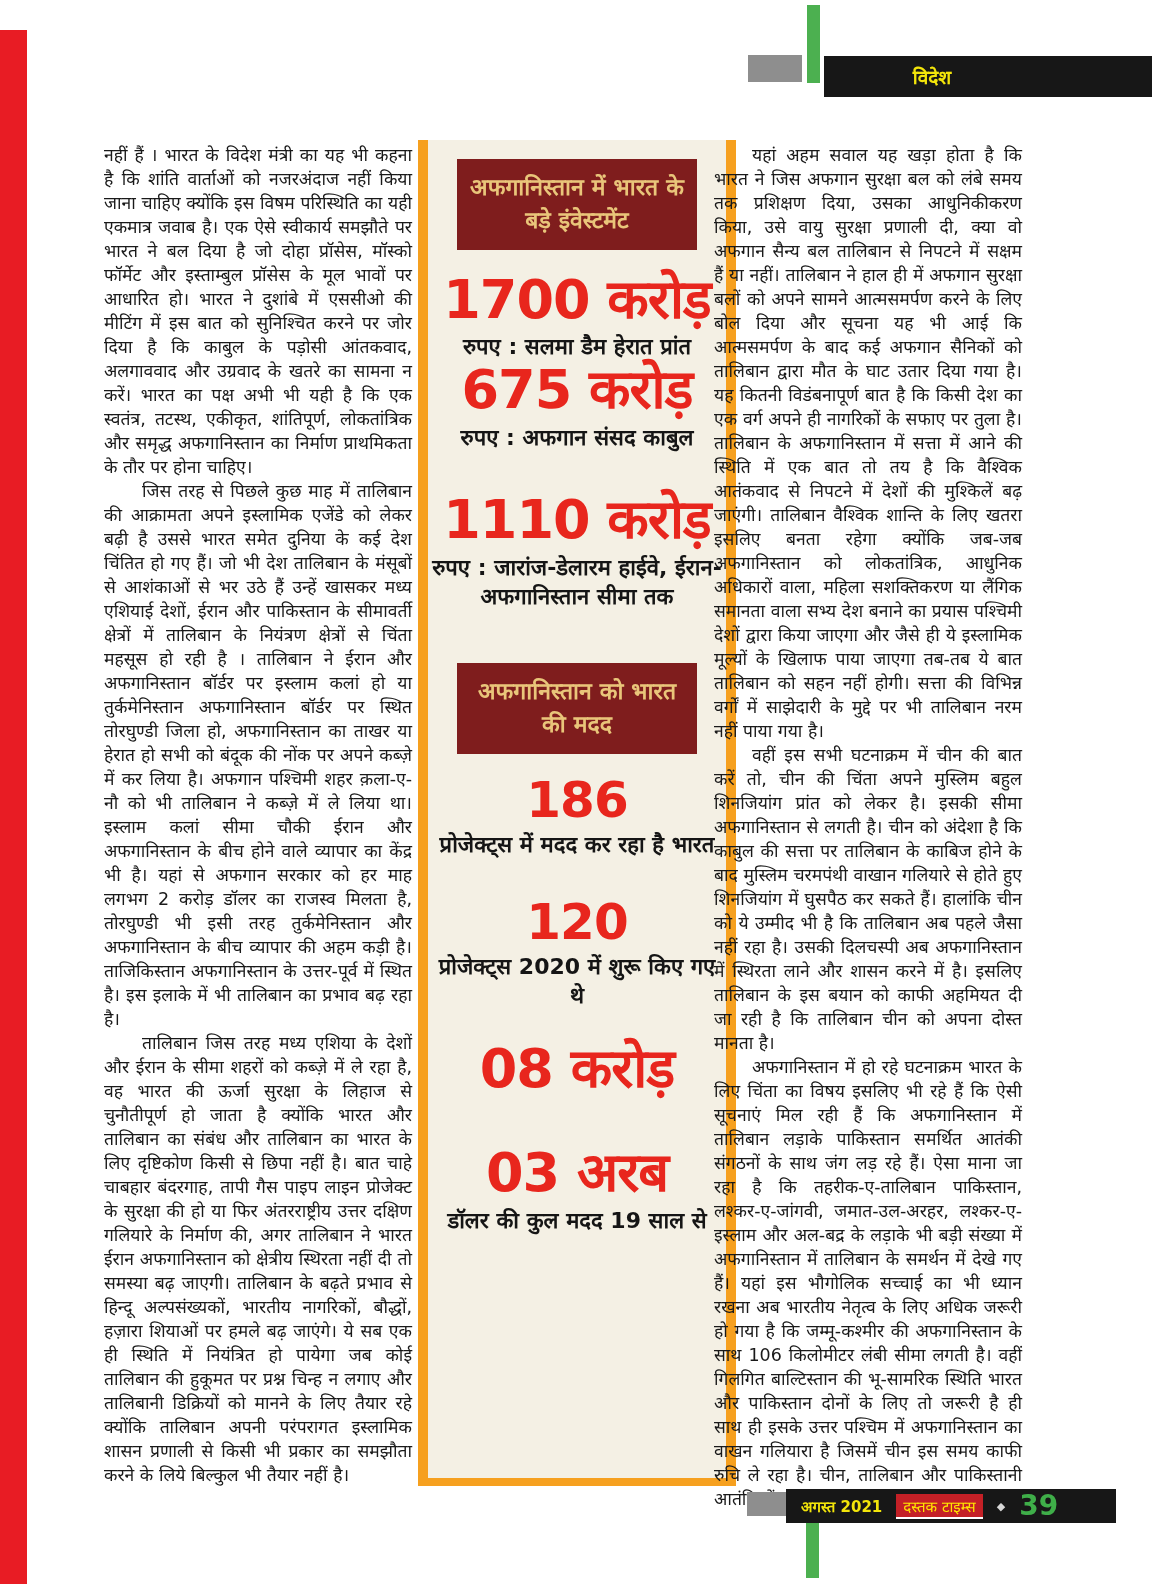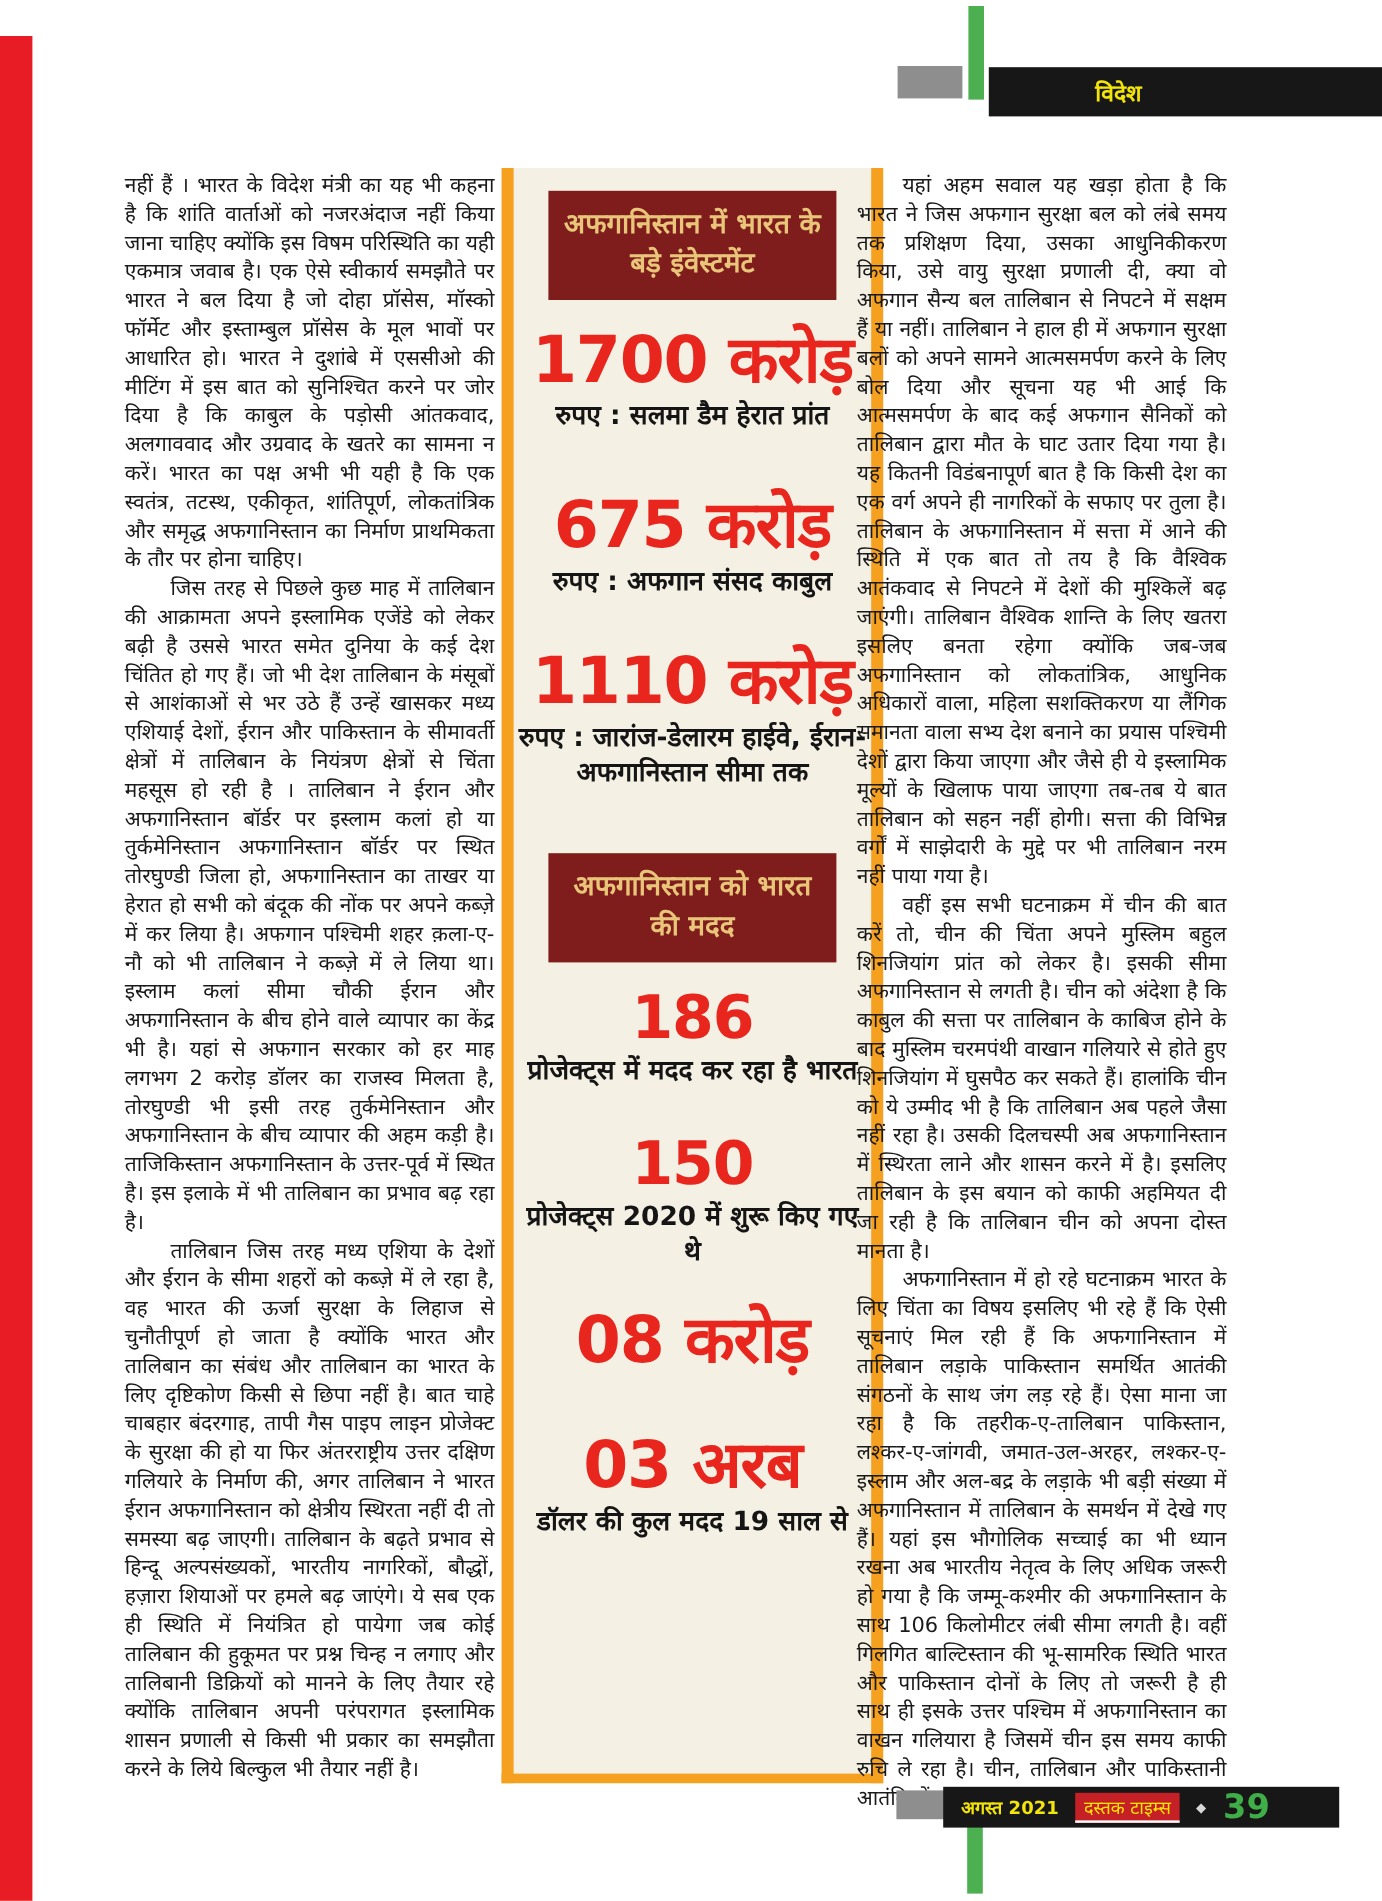--- a/index.html
+++ b/index.html
@@ -96,21 +96,21 @@
   }
   .stat-value.plain { font-size: 50px; }
   .stat-caption {
     margin-top: 5px;
     color: #151515;
     font-weight: bold;
     font-size: 22px;
     line-height: 1.3;
   }
   .stat.s1700 { margin-top: 22px; }
-  .stat.s675  { margin-top: 48px; }
+  .stat.s675  { }
   .stat.s1110 { margin-top: 40px; }
   .stat.s186  { margin-top: 20px; }
   .stat.s150  { margin-top: 36px; }
   .stat.s08   { margin-top: 30px; }
   .stat.s03   { margin-top: 48px; }
 
   
   .ftr-gray {
     position: absolute;
     left: 747px; top: 1492px;
@@ -186,21 +186,21 @@
     <div class="stat-caption">रुपए : जारांज-डेलारम हाईवे, ईरान-अफगानिस्तान सीमा तक</div>
   </div>
 
   <div class="ig-head second">अफगानिस्तान को भारत की मदद</div>
 
   <div class="stat s186">
     <div class="stat-value plain">186</div>
     <div class="stat-caption">प्रोजेक्ट्स में मदद कर रहा है भारत</div>
   </div>
   <div class="stat s150">
-    <div class="stat-value plain">150</div>
+    <div class="stat-value plain">120</div>
     <div class="stat-caption">प्रोजेक्ट्स 2020 में शुरू किए गए थे</div>
   </div>
   <div class="stat s08">
     <div class="stat-value">08 करोड़</div>
   </div>
   <div class="stat s03">
     <div class="stat-value">03 अरब</div>
     <div class="stat-caption">डॉलर की कुल मदद 19 साल से</div>
   </div>
 </div>

